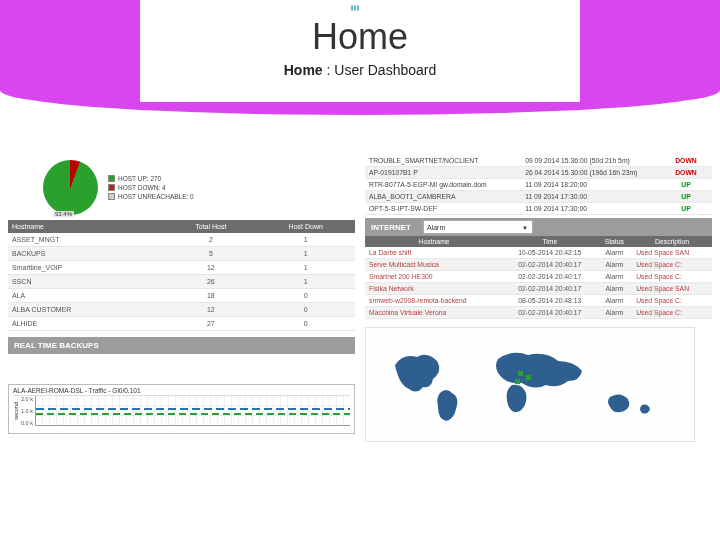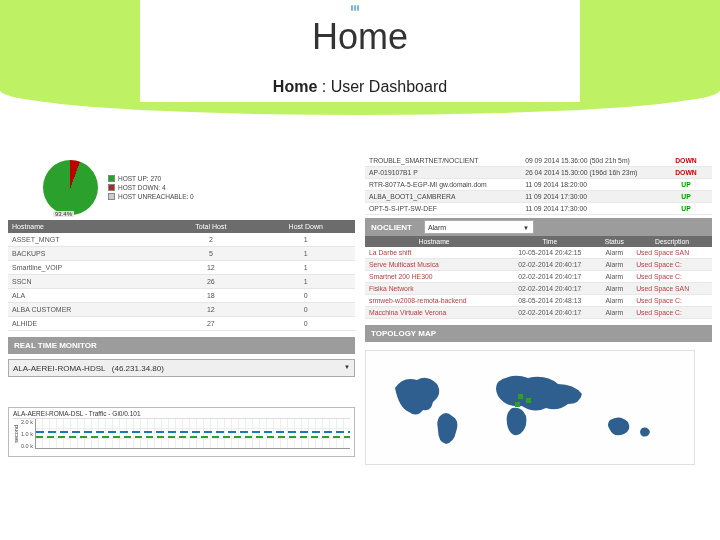--- a/index.html
+++ b/index.html
@@ -1,20 +1,20 @@
 <!DOCTYPE html>
 <html><head>
 <meta charset="utf-8">
 <style>
   * { box-sizing: border-box; margin: 0; padding: 0; }
   body { width: 720px; height: 540px; font-family: Arial, sans-serif; font-size: 8px; background: #fff; overflow: hidden; }
-  .header-curve { position: relative; width: 100%; height: 115px; background: #bef264; border-bottom-left-radius: 50% 25px; border-bottom-right-radius: 50% 25px; }
+  .header-curve { position: relative; width: 100%; height: 115px; background: #d946ef; border-bottom-left-radius: 50% 25px; border-bottom-right-radius: 50% 25px; }
   .title-box { position: absolute; top: 0; left: 50%; transform: translateX(-50%); background: #fff; width: 440px; height: 102px; text-align: center; padding: 16px 0; }
   .title-box h1 { font-size: 36px; font-weight: 400; color: #333; font-family: 'Segoe UI Light', Arial, sans-serif; }
-  .title-box p { font-size: 16px; color: #222; margin-top: 20px; }
+  .title-box p { font-size: 14px; color: #222; margin-top: 4px; }
   .title-box p b { font-weight: bold; }
   .deco { position: absolute; left: 211px; top: 5px; display: flex; gap: 1px; }
   .deco span { width: 2px; height: 6px; background: #78b9d8; border-radius: 1px; }
   .dash { display: flex; padding: 40px 8px 8px 8px; gap: 10px; }
   .col { flex: 1; }
   .pie-row { display: flex; align-items: center; gap: 10px; height: 65px; }
   .pie { position: relative; width: 55px; height: 55px; border-radius: 50%; background: conic-gradient(#b00 0 20deg, #2ca02c 20deg 360deg); margin-left: 35px; }
   .pie-label { position: absolute; bottom: -2px; left: 10px; font-size: 6px; color: #333; background: rgba(230,230,230,0.9); padding: 0 2px; }
   .legend { font-size: 6.5px; color: #444; line-height: 1.4; }
   .legend div { display: flex; align-items: center; gap: 3px; }
@@ -132,24 +132,21 @@
             <td class="c">0</td>
           </tr>
           <tr>
             <td>ALHIDE</td>
             <td class="c">27</td>
             <td class="c">0</td>
           </tr>
         </tbody>
     </table>
 
-    <div class="sec-head">REAL TIME MONITOR</div>
-    <div class="sel-wrap">
-      <input class="sel" readonly="" value="ALA-AEREI-ROMA-HDSL   (46.231.34.80)" style="">
-    </div>
+    <div class="sec-head">REAL TIME BACKUPS</div>
 
     <div class="chart-box">
       <div class="chart-title">ALA-AEREI-ROMA-DSL - Traffic - Gi0/0.101</div>
       <div class="axisY">
         <div class="axisY-lbl">second</div>
         <div class="ticks" id="yticks">
             <span>2.0 k</span>
             <span>1.0 k</span>
             <span>0.0 k</span>
           </div>
@@ -183,21 +180,21 @@
           </tr>
           <tr>
             <td style="width: 45%;">OPT-5-S-IPT-SW-DEF</td>
             <td style="width: 40%;">11 09 2014 17:30:00</td>
             <td class="st-up" style="text-align: center;">UP</td>
           </tr>
         </tbody>
     </table>
 
     <div class="thr-row">
-      <span>NOCLIENT</span>
+      <span>INTERNET</span>
       <div class="sel-wrap" style="display:inline-block;margin-left:6px;">
         <input class="thr-sel" readonly="" value="Alarm" style="">
       </div>
     </div>
     <table class="atbl">
       <thead>
           <tr id="at-head">
             <th>Hostname</th>
             <th>Time</th>
             <th>Status</th>
@@ -237,21 +234,20 @@
           </tr>
           <tr class="alt">
             <td class="link">Macchina Virtuale Verona</td>
             <td style="text-align: center;">02-02-2014 20:40:17</td>
             <td style="text-align: center;">Alarm</td>
             <td class="link">Used Space C:</td>
           </tr>
         </tbody>
     </table>
 
-    <div class="sec-head">TOPOLOGY MAP</div>
     <div class="world">
       <svg viewBox="0 0 300 100">
         <g fill="#2f5f8f">
           <path d="M15 30 q8 -12 22 -8 q10 -6 20 4 q6 10 -4 18 q-2 10 -10 8 q-6 8 -14 2 q-10 -4 -14 -24z"></path>
           <path d="M60 58 q6 -6 12 0 q8 4 4 16 q-2 10 -10 12 q-8 -2 -8 -14 q-2 -10 2 -14z"></path>
           <path d="M118 24 q14 -10 30 -4 q18 -4 30 6 q16 0 24 10 q-2 10 -14 10 q-10 8 -22 4 q-12 6 -24 -2 q-16 2 -24 -10 q-4 -8 0 -14z"></path>
           <path d="M132 50 q10 -2 14 8 q2 12 -6 18 q-8 4 -12 -6 q-4 -14 4 -20z"></path>
           <path d="M230 62 q10 -6 18 2 q4 8 -4 12 q-10 4 -14 -4 q-4 -6 0 -10z"></path>
           <path d="M262 70 q6 -2 8 4 q-2 6 -8 4 q-4 -4 0 -8z"></path>
         </g>

